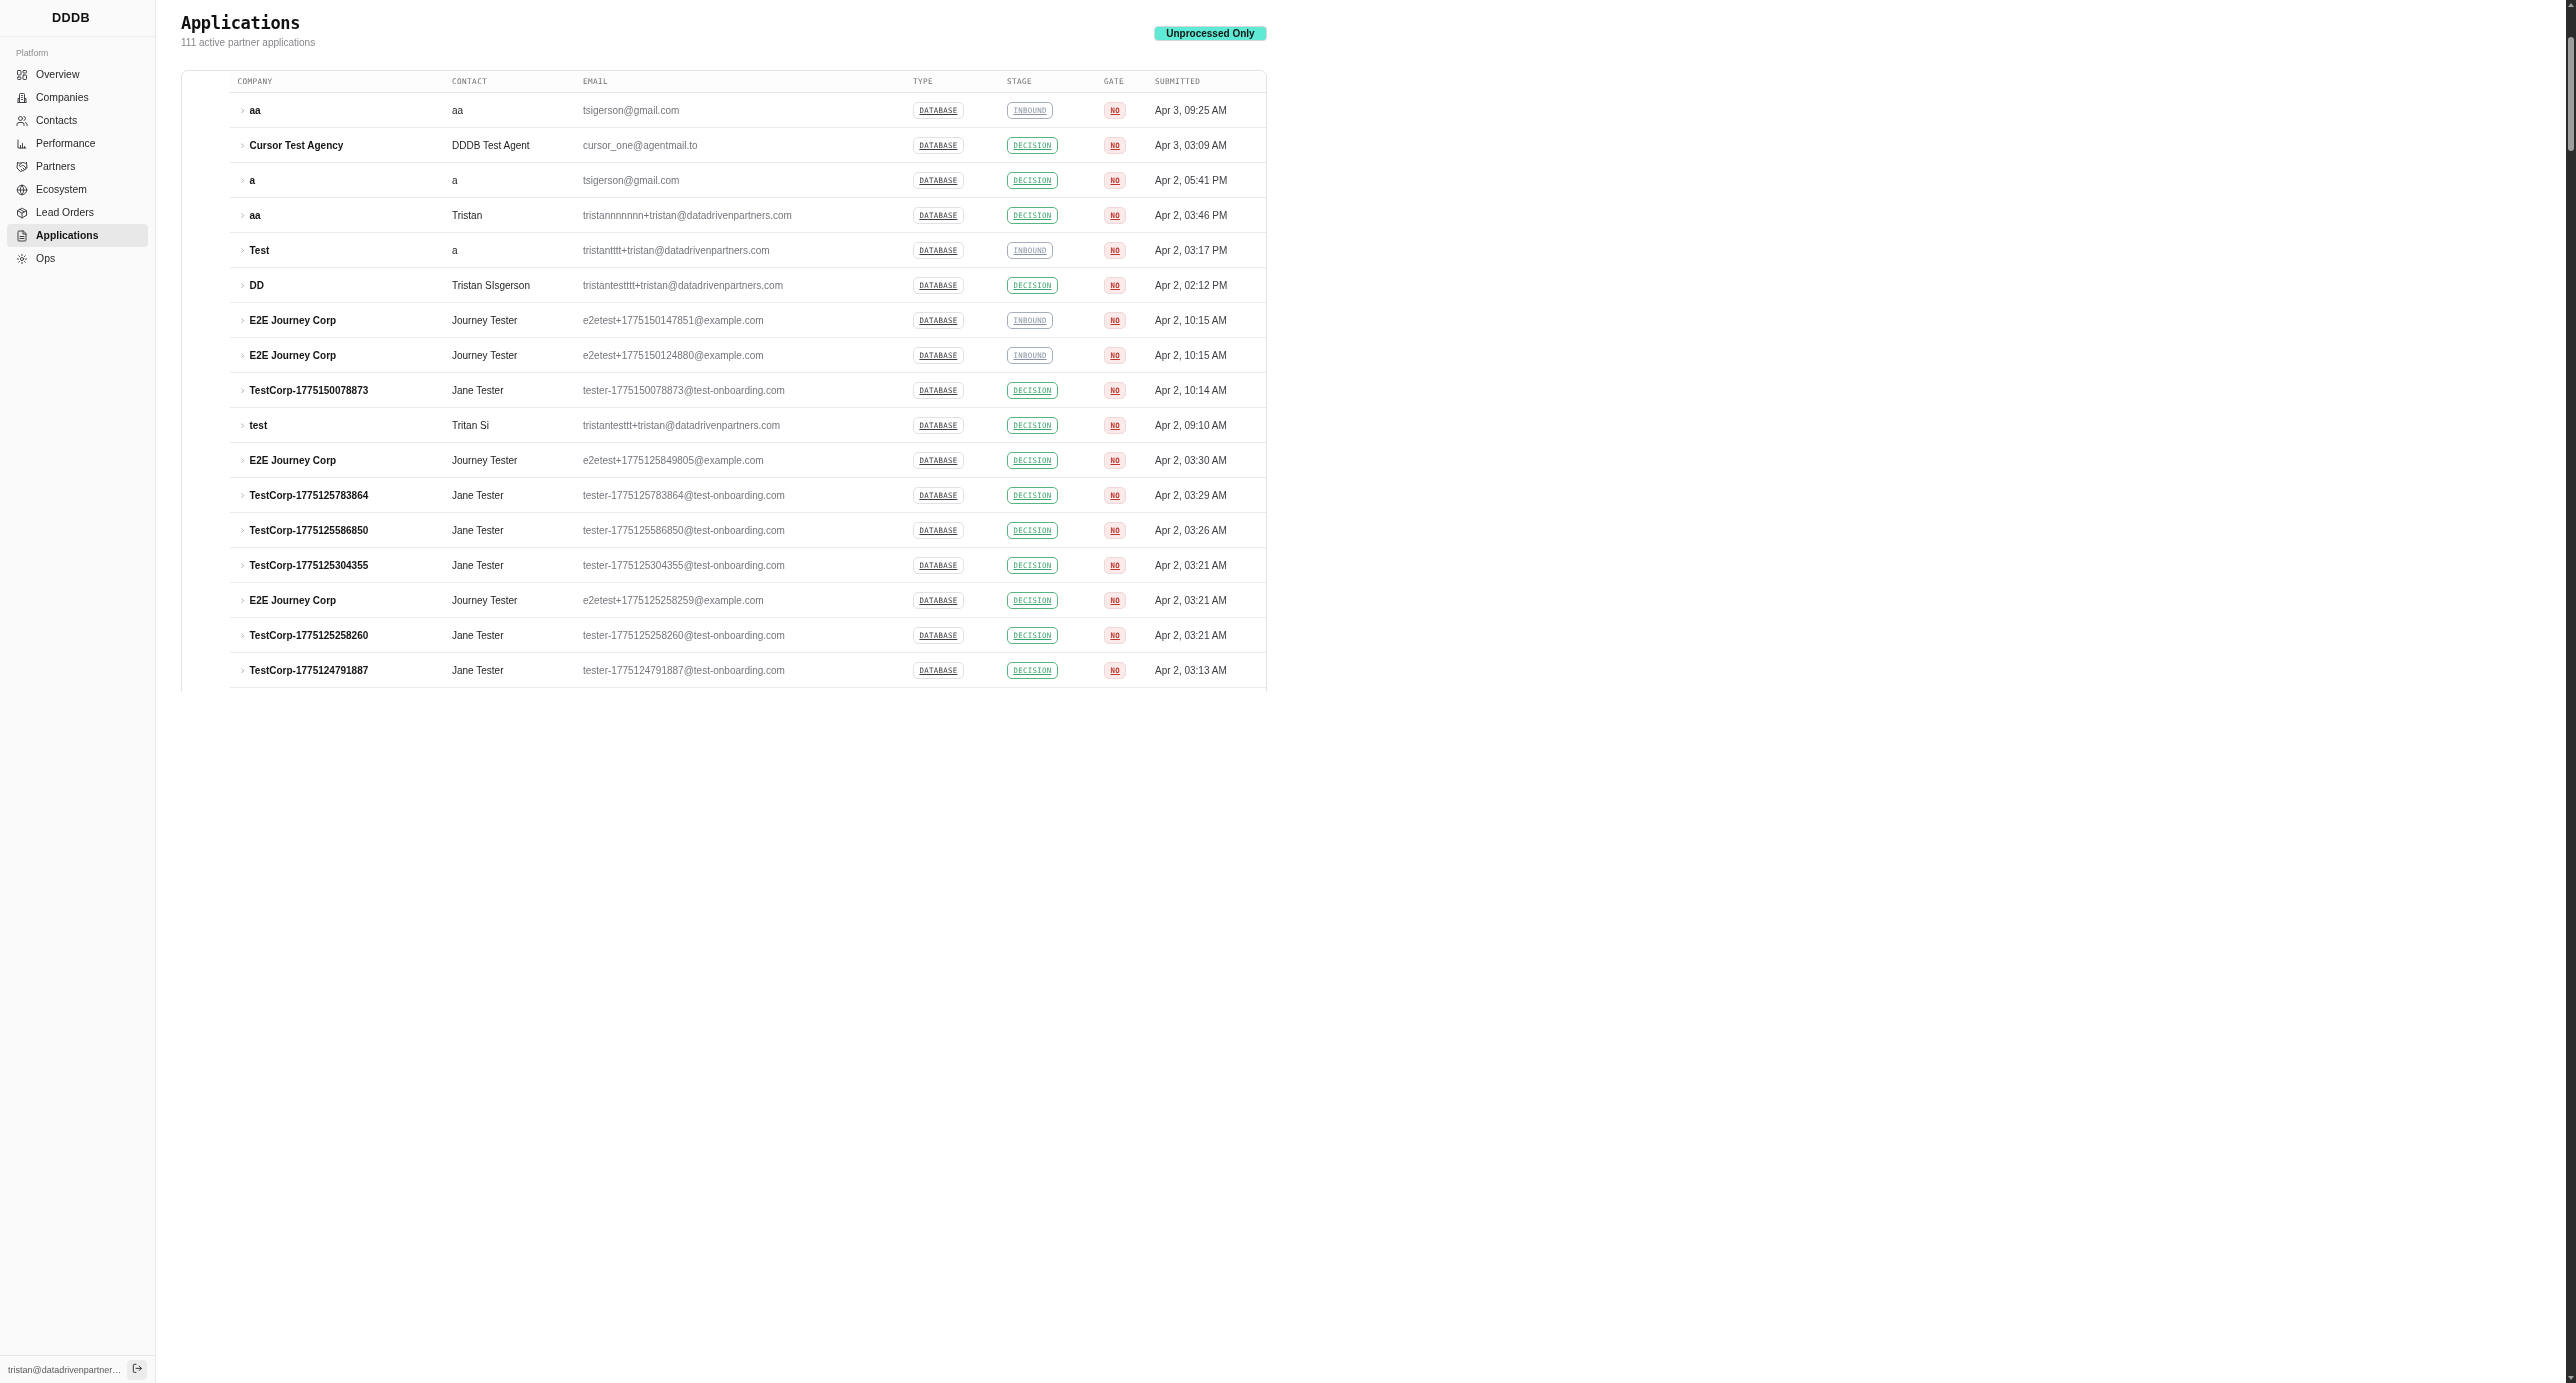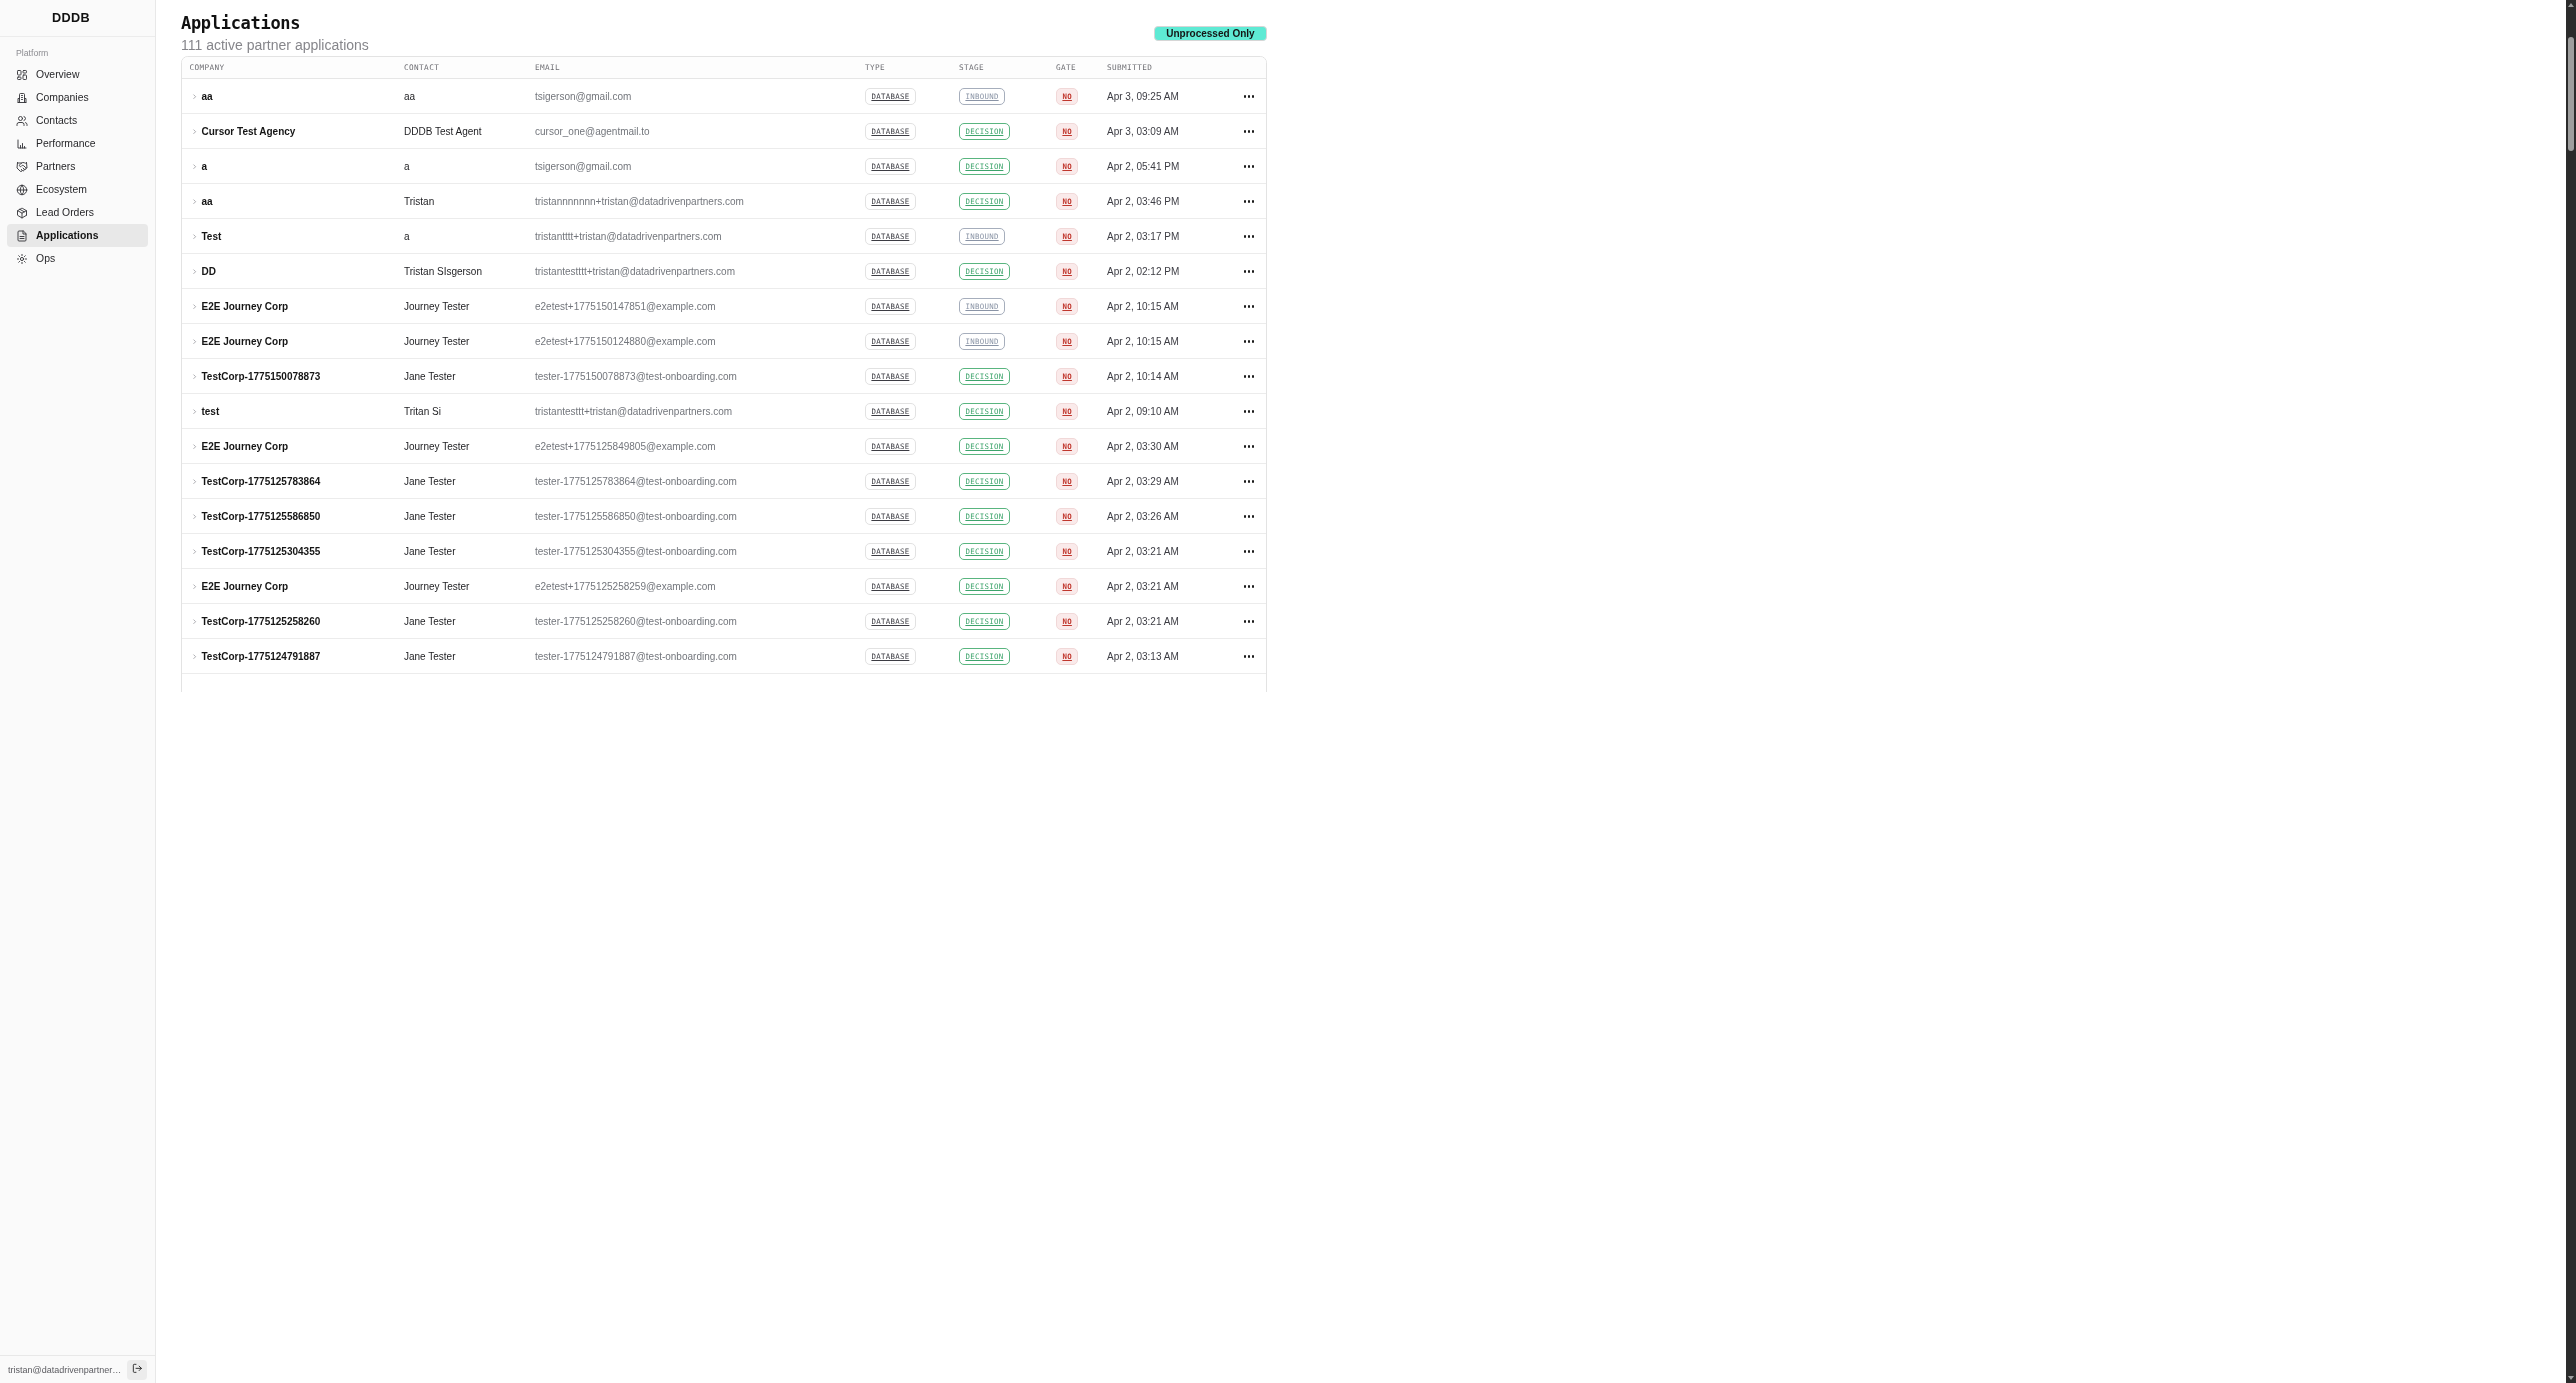--- a/index.html
+++ b/index.html
@@ -28,29 +28,29 @@
   .logout-btn { width:20px; height:20px; flex:0 0 20px; margin-left:4px;
                 background:#ececec; border:none; border-radius:4px; cursor:pointer;
                 display:flex; align-items:center; justify-content:center; color:#222; }
   .logout-btn svg { width:10.7px; height:10.7px; }
 
   
   .main { margin-left:156px; padding:13.4px 21px 0 25px; }
   .page-head { display:flex; justify-content:space-between; align-items:flex-start; }
   .page-title { font-family:"DejaVu Sans Mono", monospace; font-weight:bold;
                 font-size:17px; color:#111; letter-spacing:-0.3px; }
-  .page-sub { margin-top:4px; font-size:14px; color:#86868b; }
+  .page-sub { margin-top:4px; font-size:10px; color:#86868b; }
   .filter-btn { margin-top:13px; height:15px; padding:0 11.4px; background:#5eead4;
                 border:0.7px solid #d6d6d6; border-radius:4px; font-size:10px;
                 font-weight:bold; color:#141414; cursor:pointer;
                 font-family:"Liberation Sans", sans-serif; }
 
   
-  .table-card { margin-top:3px; border:0.7px solid #e3e3e3; border-radius:6.7px;
-                overflow:hidden; background:#fff; }
+  .table-card { margin-top:22px; border:0.7px solid #e3e3e3; border-radius:6.7px;
+                overflow:hidden; background:#fff;padding-left:48px; }
   .thead, .trow { display:grid;
     grid-template-columns:222px 131px 330px 94px 97px 51px 122px 1fr;
     align-items:center; }
   .thead { height:22px; background:#fdfdfd; border-bottom:0.7px solid #e6e6e6;
            font-family:"DejaVu Sans Mono", monospace; font-size:7.7px;
            letter-spacing:0.4px; color:#6e6e73; }
   .thead > div:first-child { padding-left:7.4px; }
   .trow { height:35px; border-bottom:0.7px solid #ececec; cursor:pointer; }
   .trow.partial { border-bottom:none; }
   .cell-company { display:flex; align-items:center; gap:3.4px; padding-left:8.7px; }

